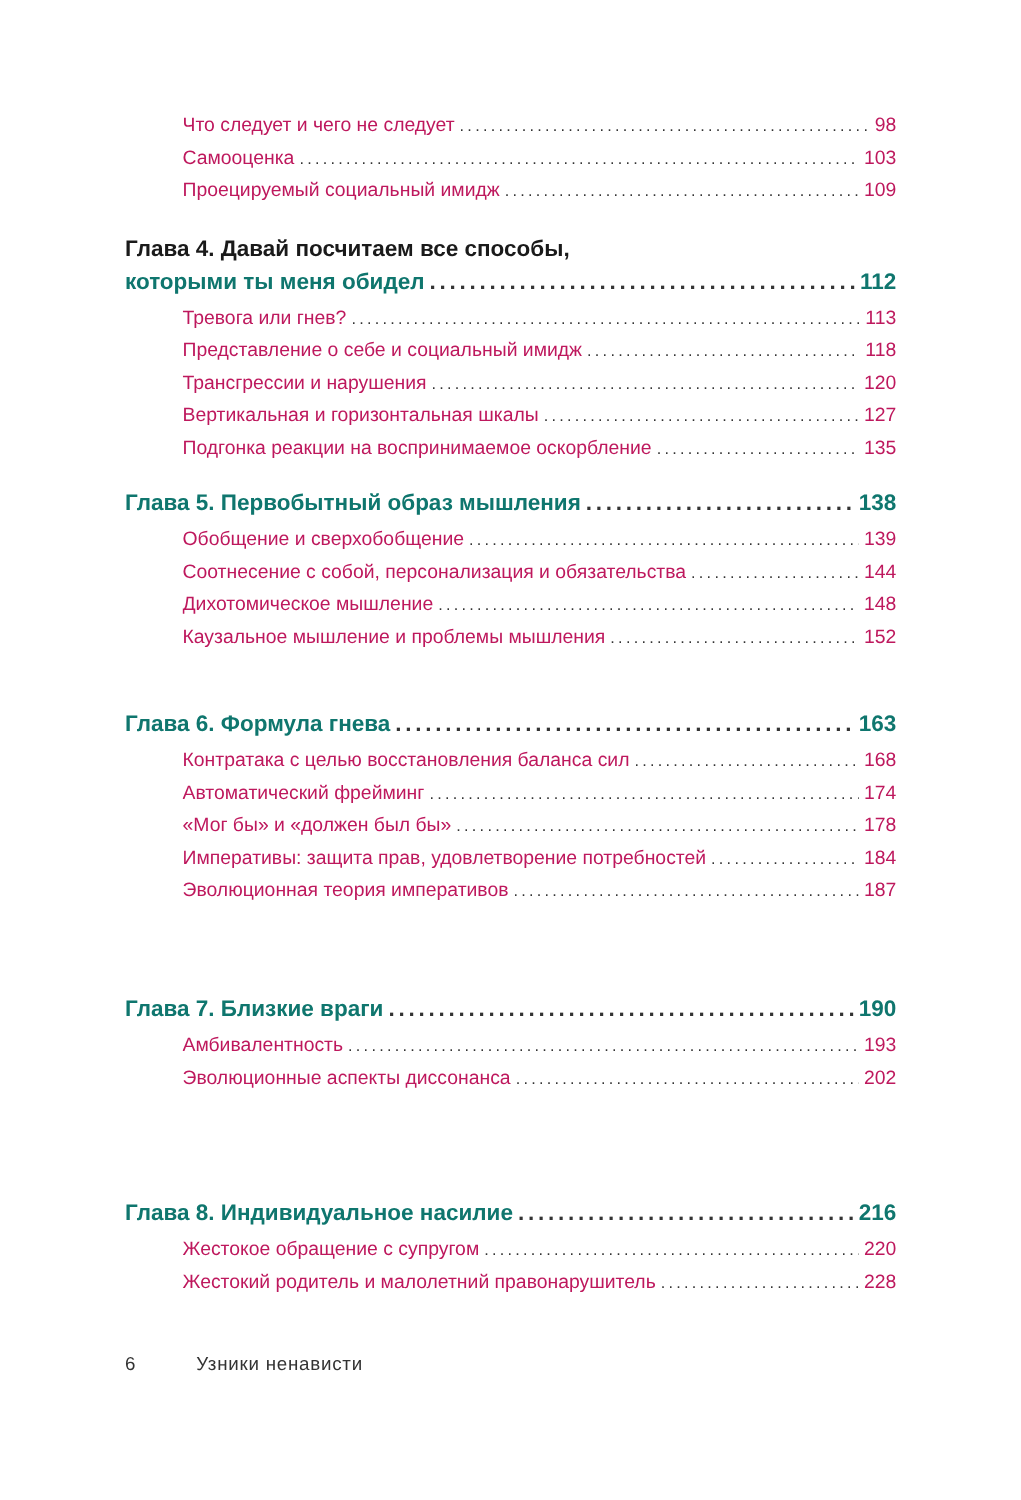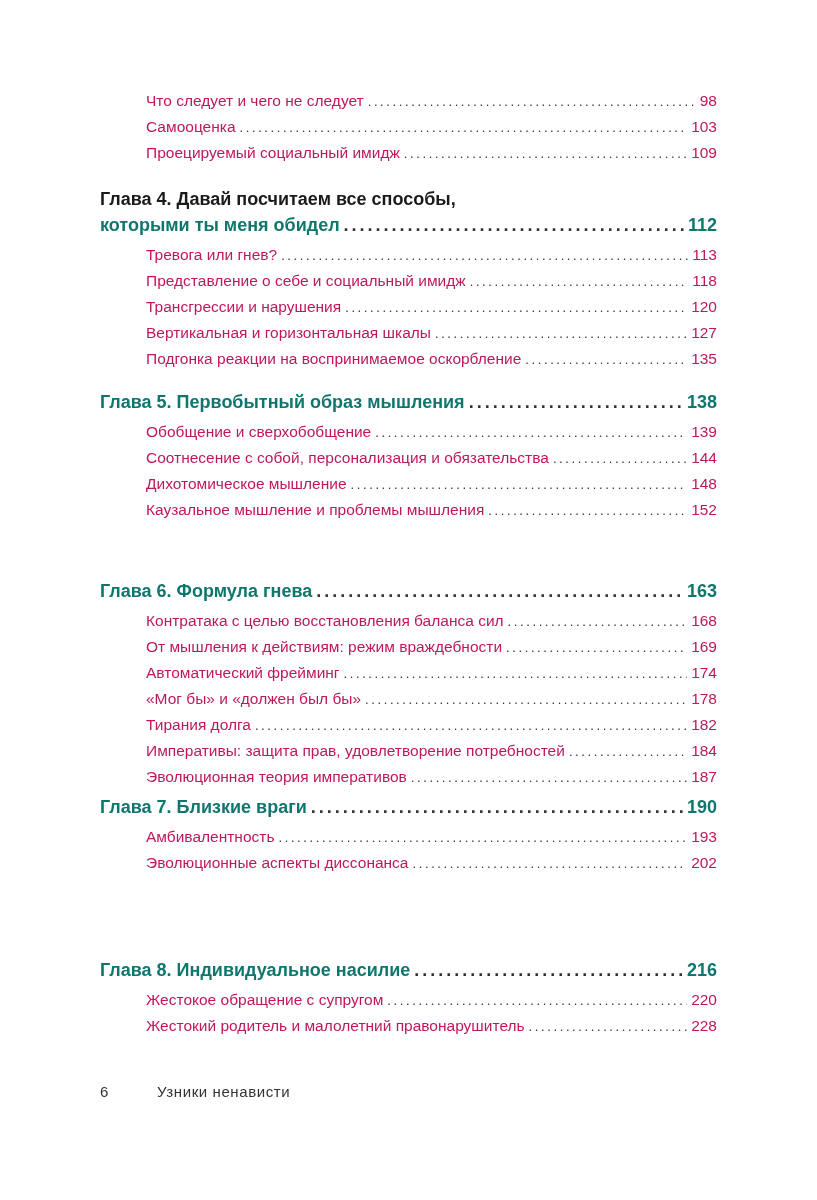--- a/index.html
+++ b/index.html
@@ -181,51 +181,41 @@
       <span class="dots"></span>
       <span class="page-num">148</span>
     </div>
     <div class="entry sub">
       <span class="title">Каузальное мышление и проблемы мышления</span>
       <span class="dots"></span>
       <span class="page-num">152</span>
     </div>
   </div>
 
-  <div class="toc-block" style="top:566px;margin-top:12px;">
+  <div class="toc-block" style="top:566px;">
     <div class="entry chapter">
       <span class="title">Глава 6. Формула гнева</span>
       <span class="dots"></span>
       <span class="page-num">163</span>
     </div>
     <div style="height:4px;"></div>
     <div class="entry sub">
       <span class="title">Контратака с целью восстановления баланса сил</span>
       <span class="dots"></span>
       <span class="page-num">168</span>
     </div>
     <div class="entry sub">
-      <span class="title">От мышления к действиям: режим враждебности</span>
-      <span class="dots"></span>
-      <span class="page-num">169</span>
-    </div>
-    <div class="entry sub">
       <span class="title">Автоматический фрейминг</span>
       <span class="dots"></span>
       <span class="page-num">174</span>
     </div>
     <div class="entry sub">
       <span class="title">«Мог бы» и «должен был бы»</span>
       <span class="dots"></span>
       <span class="page-num">178</span>
-    </div>
-    <div class="entry sub">
-      <span class="title">Тирания долга</span>
-      <span class="dots"></span>
-      <span class="page-num">182</span>
     </div>
     <div class="entry sub">
       <span class="title">Императивы: защита прав, удовлетворение потребностей</span>
       <span class="dots"></span>
       <span class="page-num">184</span>
     </div>
     <div class="entry sub">
       <span class="title">Эволюционная теория императивов</span>
       <span class="dots"></span>
       <span class="page-num">187</span>

